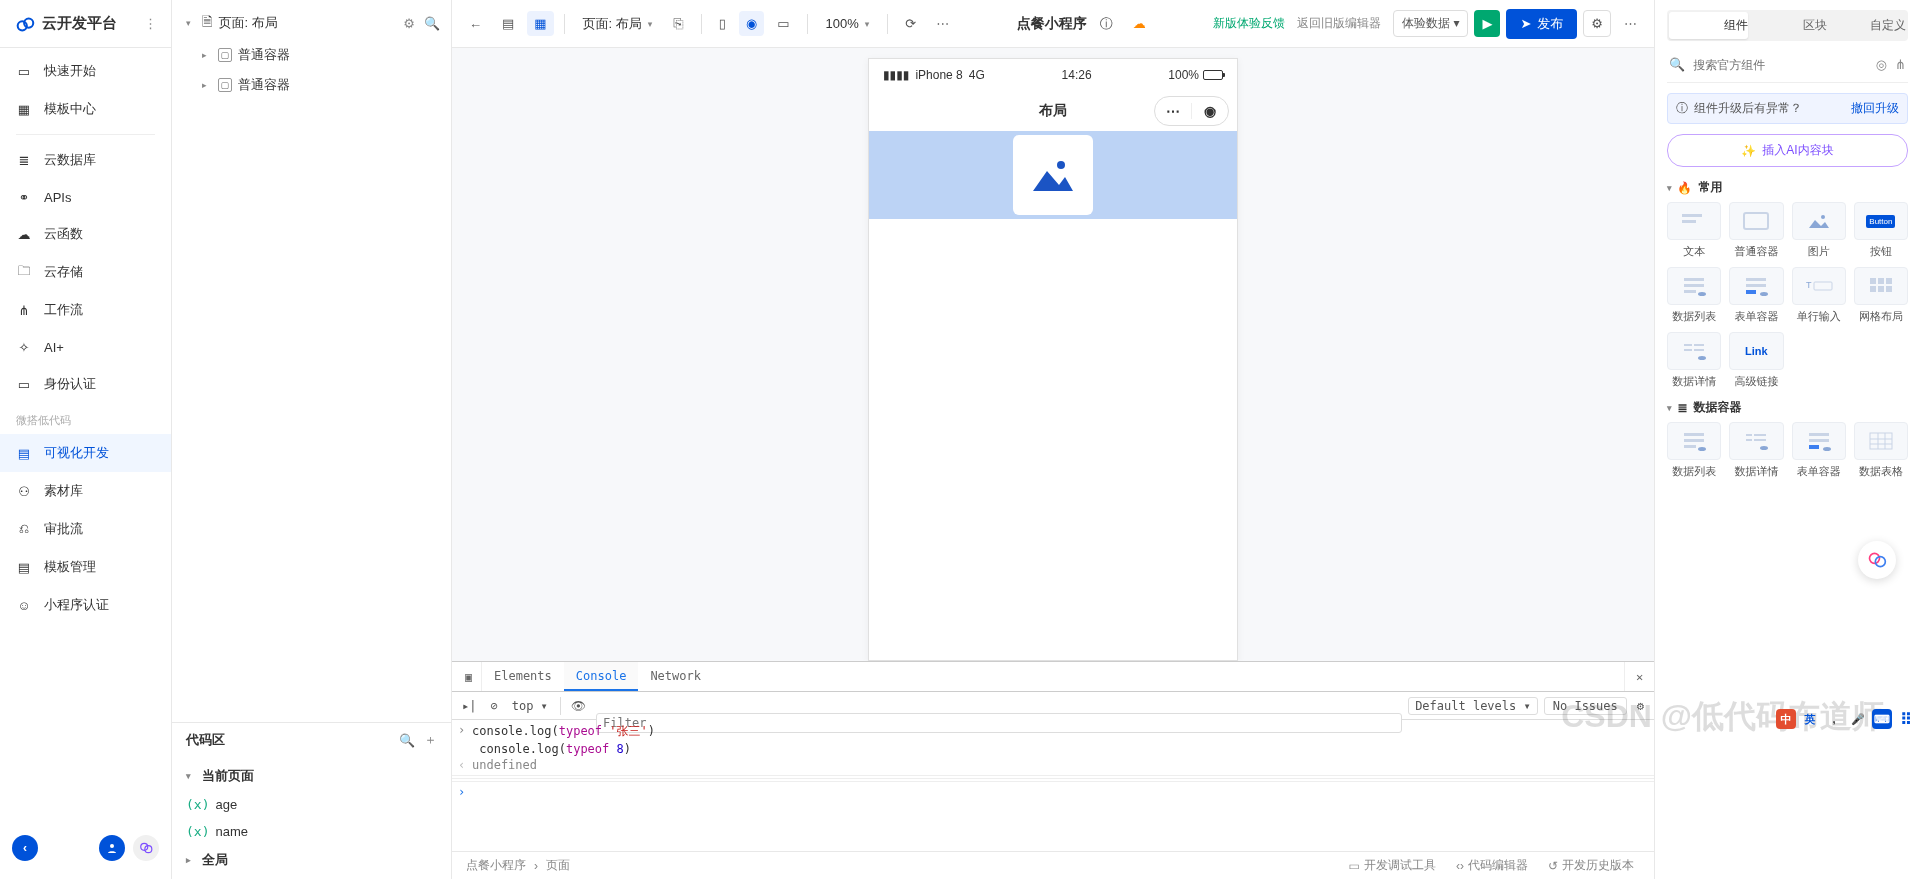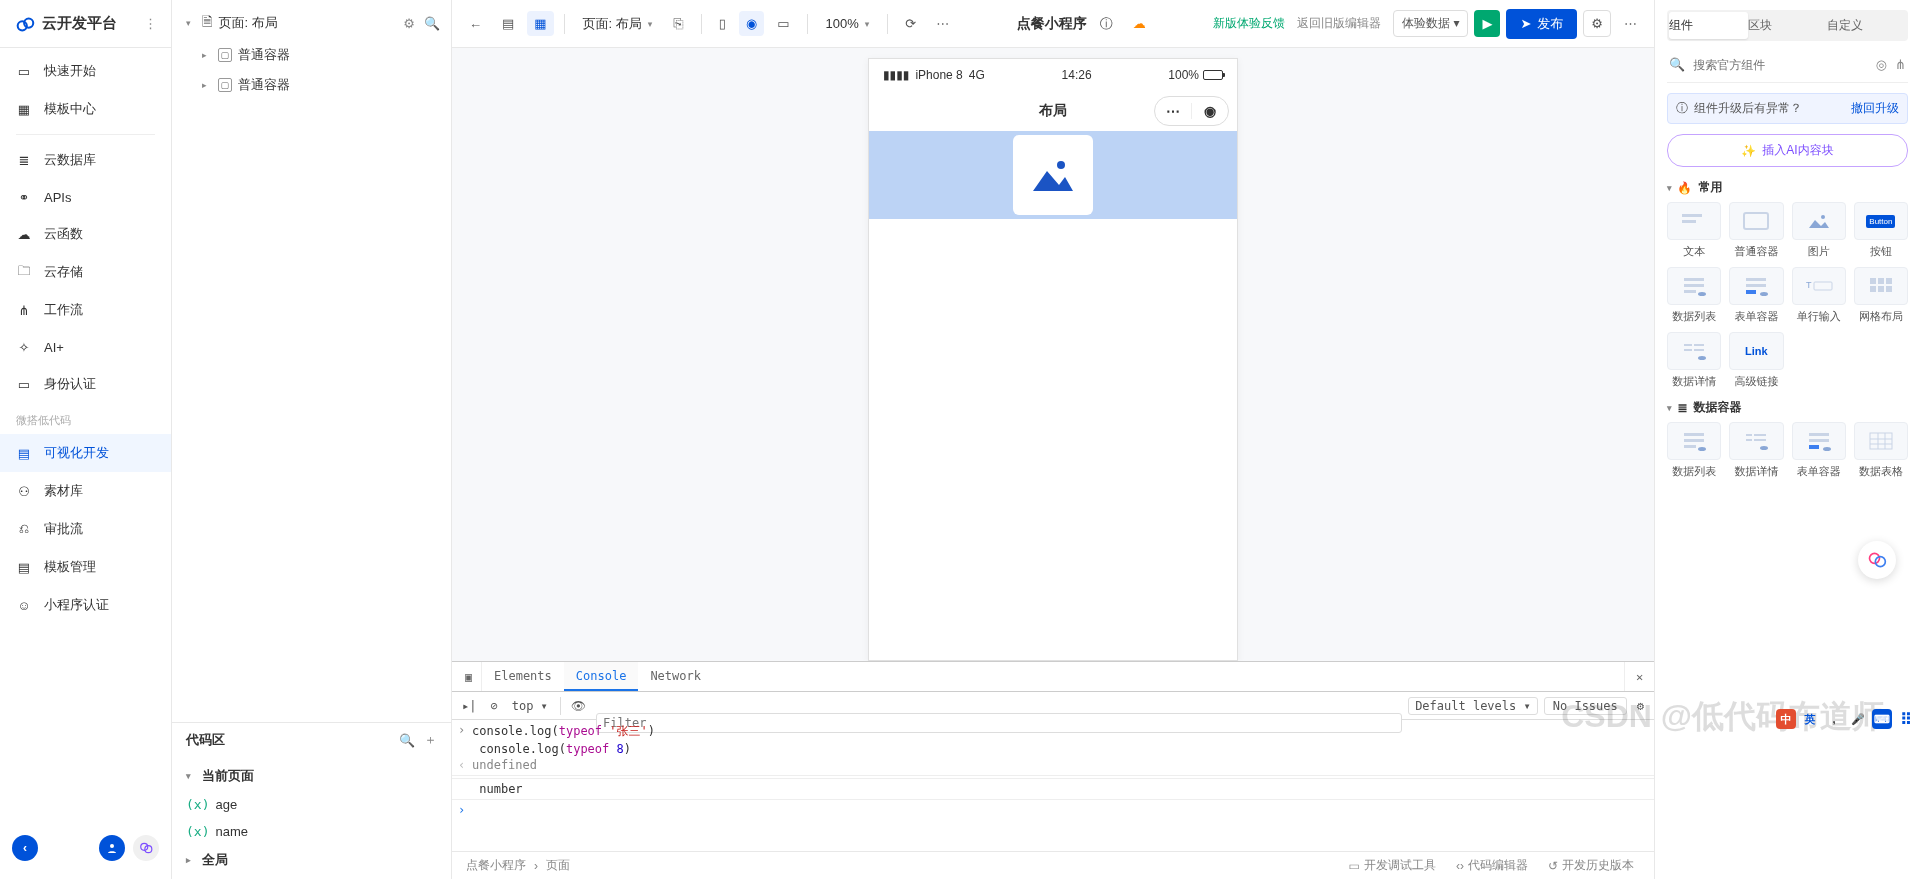--- a/index.html
+++ b/index.html
@@ -104,21 +104,21 @@
   .foot-item { display: flex; align-items: center; gap: 4px; cursor: pointer; padding: 0 6px; }
 
   
   .right { width: 266px; border-left: 1px solid #e8e8e8; display: flex; flex-direction: column; }
   .right-tabs { height: 40px; border-bottom: 1px solid #e8e8e8; display: flex; align-items: center; gap: 20px; padding: 0 16px; }
   .right-tab { font-size: 13px; color: #888; padding-bottom: 4px; cursor: pointer; }
   .right-tab.active { color: #333; font-weight: 600; border-bottom: 2px solid #333; }
   .right-tabs .right-icon { margin-left: auto; color: #888; }
   .right-body { flex: 1; overflow-y: auto; padding: 10px 12px; }
   .segmented { display: flex; background: #f2f2f2; border-radius: 4px; padding: 2px; margin-bottom: 10px; }
-  .seg-item { flex: 1; text-align: left; padding: 5px 0; border-radius: 3px; color: #666; cursor: pointer; font-size: 12px; }
+  .seg-item { flex: 1; text-align: right; padding: 5px 0; border-radius: 3px; color: #666; cursor: pointer; font-size: 12px; }
   .seg-item.active { background: #fff; color: #333; box-shadow: 0 1px 2px rgba(0,0,0,0.1); }
   .search-row { display: flex; align-items: center; gap: 8px; border-bottom: 1px solid #eee; padding: 6px 2px 10px; }
   .search-input { flex: 1; border: none; outline: none; font-size: 12px; color: #666; }
   .search-ic { color: #888; cursor: pointer; }
   .notice-bar { background: #f0f4ff; border: 1px solid #d6e2ff; border-radius: 4px; padding: 6px 8px; font-size: 12px; color: #555; display: flex; align-items: center; gap: 6px; margin: 10px 0; }
   .notice-bar .link { color: #0052d9; margin-left: auto; }
   .ai-btn { border: 1px solid #c5a3ff; color: #7c4dff; border-radius: 16px; padding: 7px 0; text-align: center; font-size: 12px; cursor: pointer; margin-bottom: 12px; display: flex; align-items: center; justify-content: center; gap: 6px; }
   .section-head { display: flex; align-items: center; gap: 6px; font-size: 12px; font-weight: 600; color: #333; margin: 6px 0; }
   .section-head .chev { color: #888; font-size: 9px; }
   .comp-grid { display: grid; grid-template-columns: repeat(4, 1fr); gap: 8px; margin-bottom: 10px; }
@@ -369,21 +369,20 @@
           <span class="dt-select"><span>Default levels</span> ▾</span>
           <span class="dt-noissues">No Issues</span>
           <span class="dt-tb-btn">⚙</span>
         </div>
         <div class="dt-body">
           <div class="dt-line"><span class="dt-chevron">›</span><span>console.log(</span><span class="kw">typeof</span> <span class="str">'张三'</span><span>)</span></div>
           <div class="dt-line"> <span>console.log(</span><span class="kw">typeof</span> <span class="num">8</span><span>)</span></div>
           <div class="dt-line undef"><span class="dt-chevron" style="color:#bbb">‹</span><span>undefined</span></div>
           <div class="dt-sep-line"></div>
           <div class="dt-sep-line"></div>
-          <div class="dt-line"> <span>number</span></div>
           <div class="dt-sep-line"></div>
           <div class="dt-line"><span class="dt-chevron" style="color:#1a73e8">›</span></div>
         </div>
       </div>
     </div>
 
     <div class="status-foot">
       <span class="crumb">点餐小程序</span>
       <span>›</span>
       <span class="crumb">页面</span>

